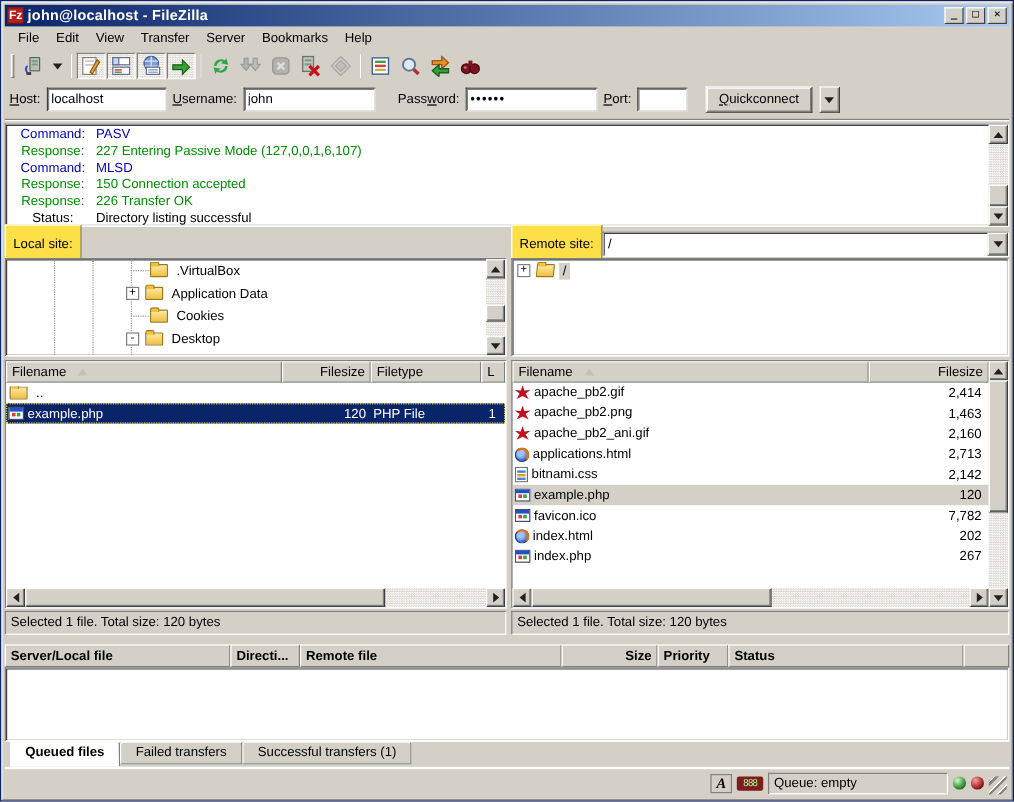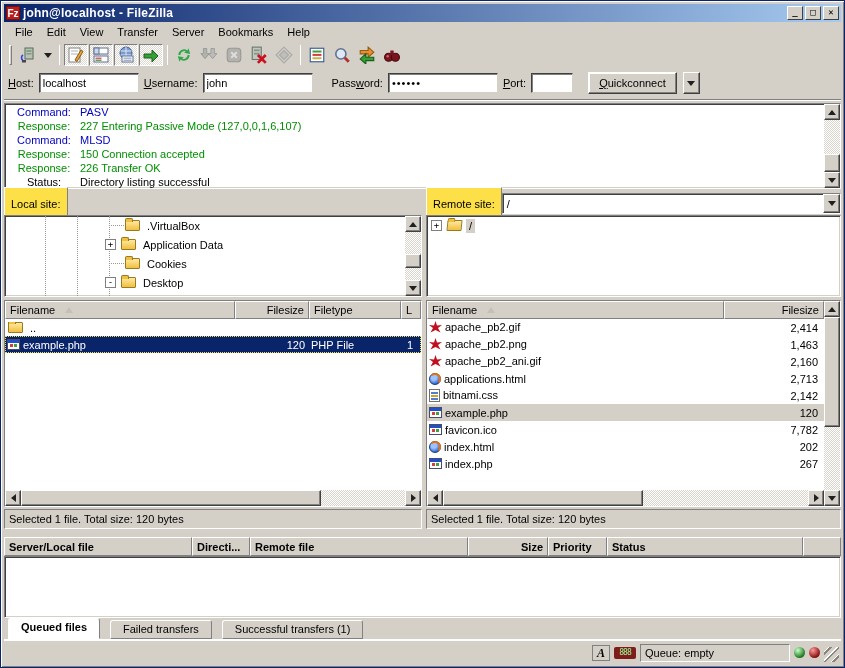--- a/index.html
+++ b/index.html
@@ -105,21 +105,21 @@
   .ic-html { width:12px; height:12px; border-radius:50%; background:radial-gradient(circle at 38% 35%, #9cc2ff 0 30%, #2a62c8 75%); border:1px solid #173a80; position:relative; }
   .ic-html::before { content:""; position:absolute; inset:-1px; border:2px solid transparent; border-top-color:#e8710a; border-right-color:#e8710a; border-radius:50%; }
   .ic-css { width:11px; height:13px; background:#fff; border:1px solid #707070; position:relative; }
   .ic-css::before { content:""; position:absolute; left:1px; top:2px; width:7px; height:2px; background:#4f7fd0; box-shadow:0 3px 0 #d8a020, 0 6px 0 #4f7fd0; }
   
   .statusline { height:20px; flex:none; display:flex; align-items:center; padding:0 4px; background:#d4d0c8; border:1px solid; border-color:#808080 #fff #fff #808080; }
   
   .q-hdr { display:flex; height:19px; flex:none;font-weight:bold; }
   .q-body { height:62px; flex:none; }
   
-  .tabsrow { height:22px; flex:none; display:flex; align-items:flex-end; padding-left:4px; gap:10px; border-bottom:1px solid #fff; }
+  .tabsrow { height:22px; flex:none; display:flex; padding-left:4px; gap:0; border-bottom:1px solid #fff; }
   .tab { height:19px; padding:2px 12px 0; background:#d4d0c8; border:1px solid; border-color:#fff #808080 #808080 #fff; border-radius:3px 3px 0 0; white-space:nowrap; }
   .tab.active { background:#fff; font-weight:bold; height:21px; border-bottom-color:#fff; }
   
   .statusbar { height:24px; flex:none; display:flex; align-items:center; justify-content:flex-end; gap:4px; padding:2px 2px 2px 4px; border-top:1px solid #fff; }
   .sb-icon { height:16px; display:flex; align-items:center; justify-content:center; }
   .ascii-badge { width:18px; height:16px; border:1px solid #808080; background:#d4d0c8; font-family:"Liberation Serif",serif; font-style:italic; font-weight:bold; font-size:12px; text-align:center; line-height:14px; }
   .speed-badge { width:22px; height:12px; background:#7f1d1d; color:#9f9; font-family:"DejaVu Sans Mono",monospace; font-size:8px; line-height:12px; text-align:center; border-radius:2px; letter-spacing:-1px; }
   .queue-panel { width:150px; height:18px; border:1px solid; border-color:#808080 #fff #fff #808080; display:flex; align-items:center; padding:0 4px; background:#d4d0c8; }
   .led { width:11px; height:11px; border-radius:50%; }
   .led.green { background:radial-gradient(circle at 35% 30%, #c8ffc8, #1f7a1f 70%, #0c3c0c); }

